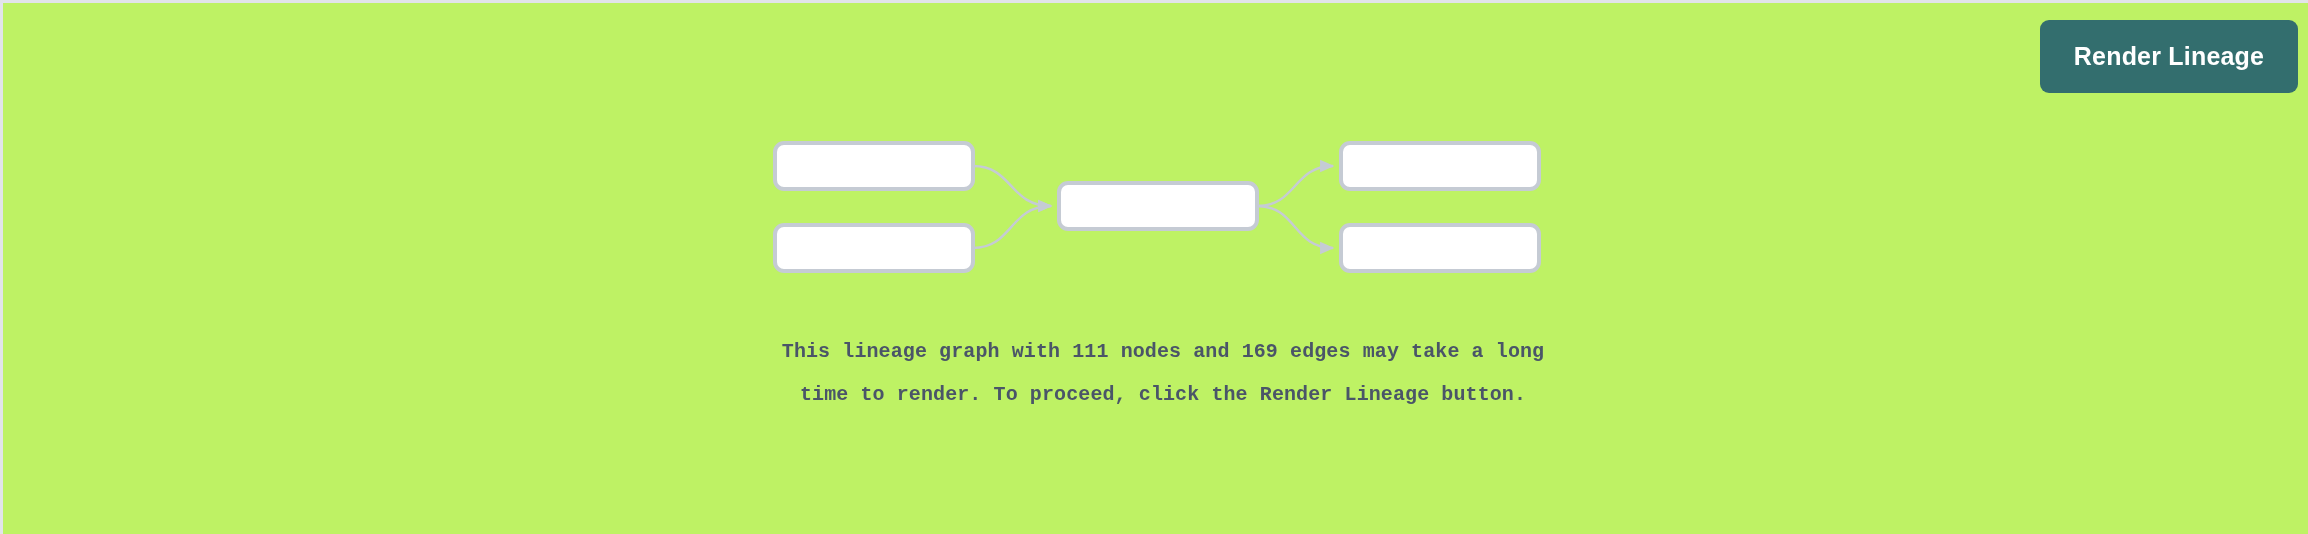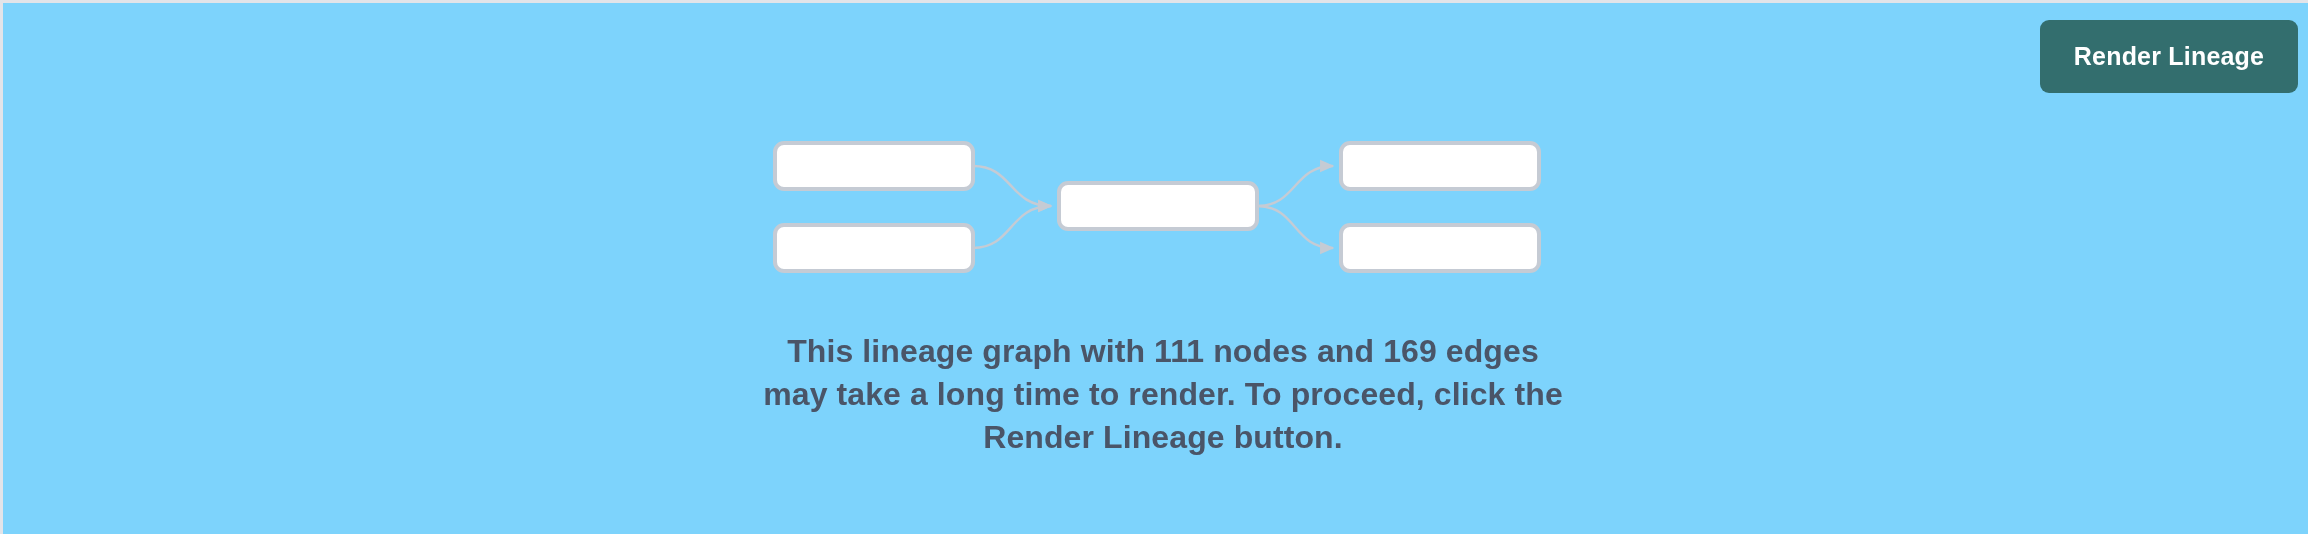--- a/index.html
+++ b/index.html
@@ -12,21 +12,21 @@
     height: 534px;
     overflow: hidden;
     font-family: "Liberation Sans", sans-serif;
   }
 
   
   #lineage-panel {
     position: relative;
     width: 2308px;
     height: 534px;
-    background: #7dd3fc;
+    background: #bef264;
     box-sizing: border-box;
     border-top: 3px solid #e2e4e9;
     border-left: 3px solid #e2e4e9;
     overflow: hidden;
   }
 
   
   #render-lineage-button {
     position: absolute;
     top: 17px;
@@ -77,22 +77,22 @@
   }
 
   
   #lineage-warning-message {
     position: absolute;
     top: 327px;
     left: 754px;
     width: 812px;
     text-align: center;
     color: #4a5568;
-    font-family: Liberation Sans, sans-serif;
-    font-size: 32px;
+    font-family: Liberation Mono, monospace;
+    font-size: 20px;
     font-weight: bold;
     line-height: 43px;
     letter-spacing: 0.1px;
   }
 </style>
 </head>
 <body>
 
 <div id="lineage-panel">
 

